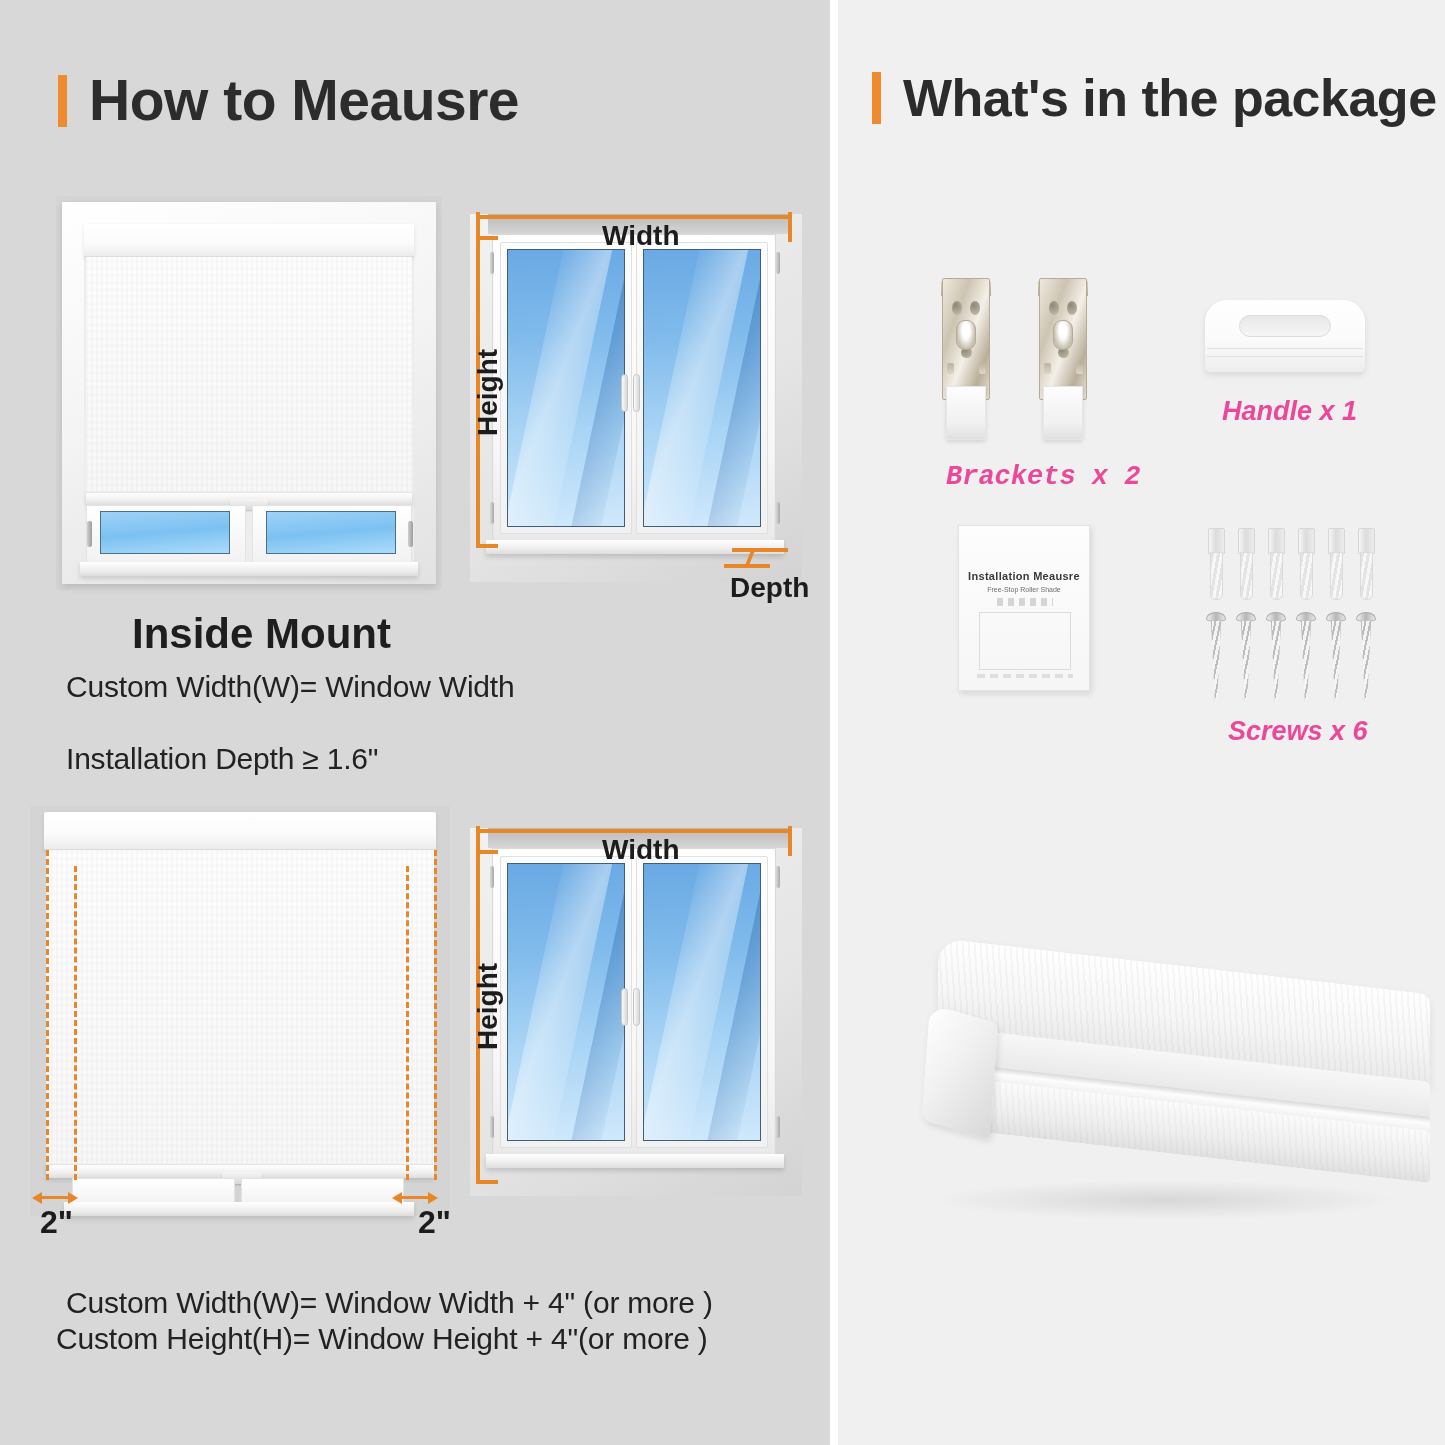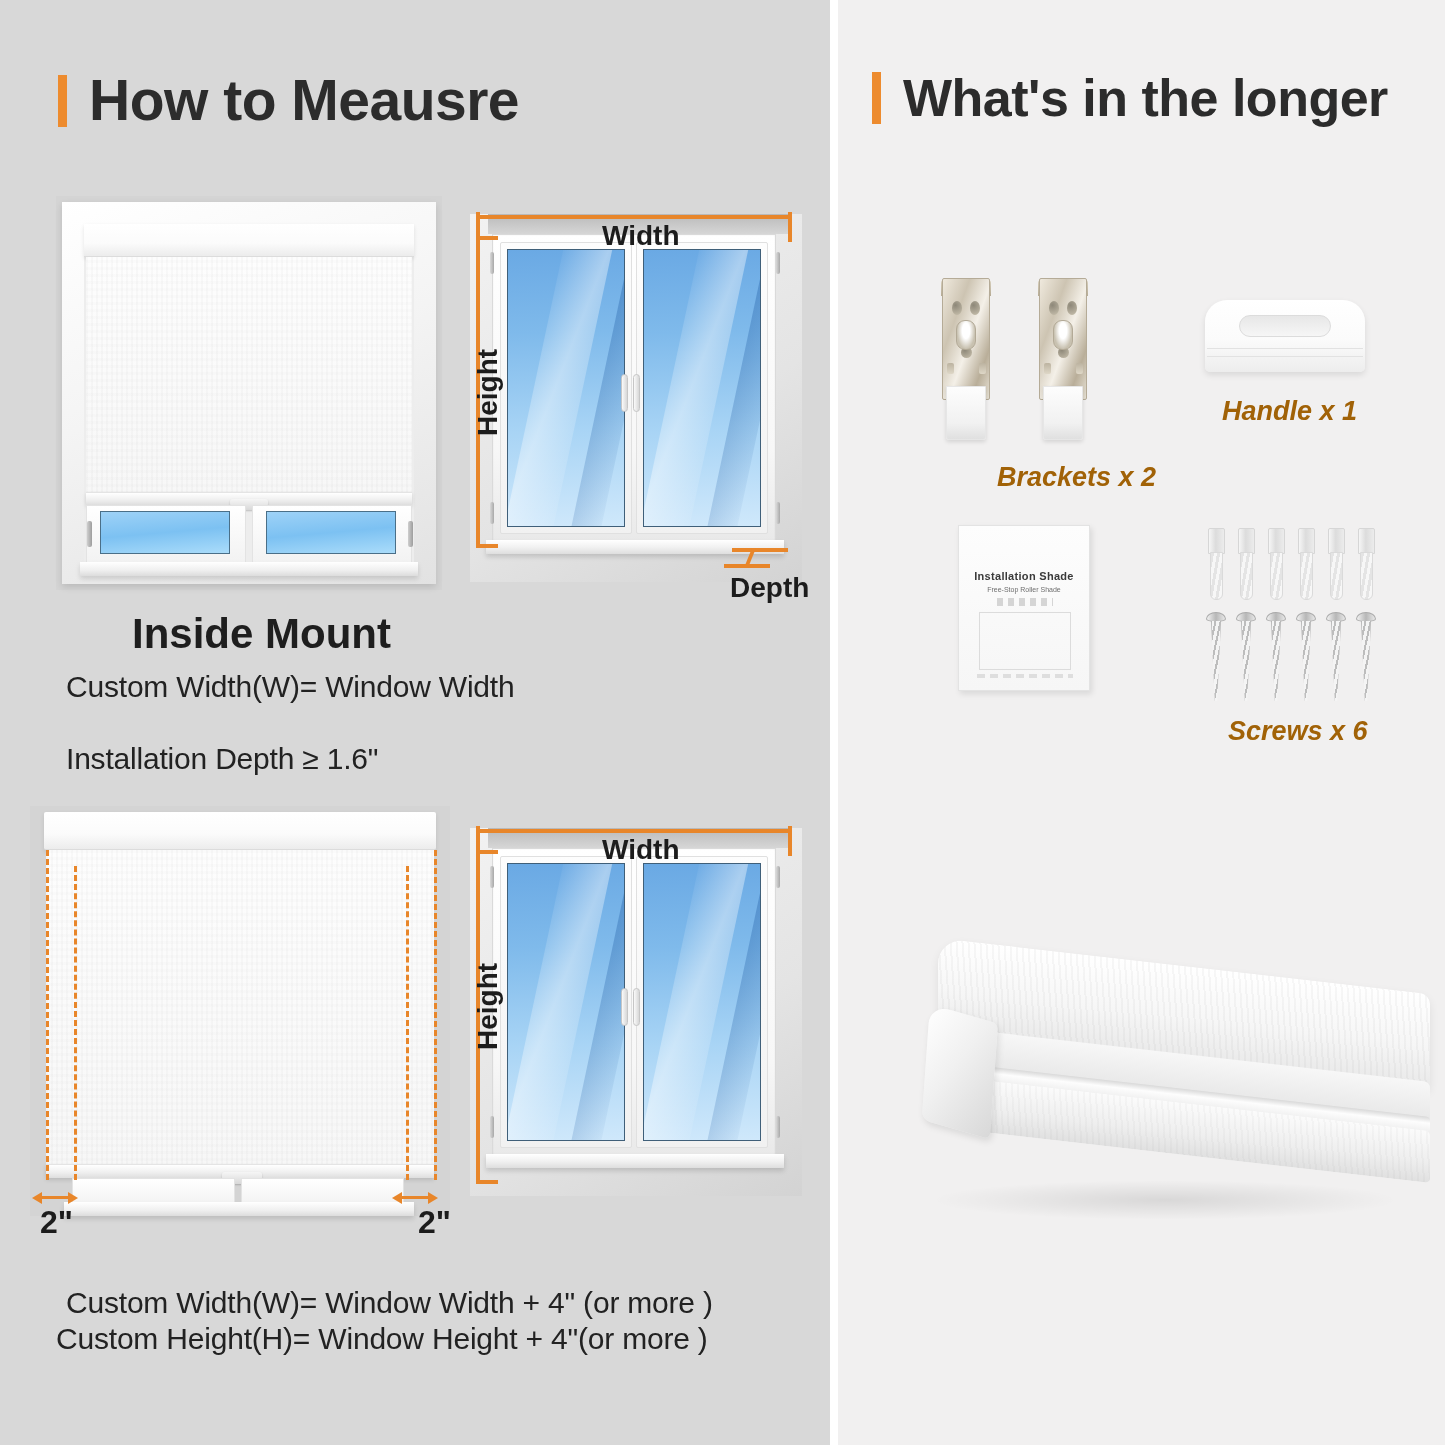--- a/index.html
+++ b/index.html
@@ -188,21 +188,21 @@
     color: #1e1e1e; white-space: nowrap;
   }
   .spec-line {
     position: absolute; font-size: 30px; color: #222222;
     white-space: nowrap; letter-spacing: -0.2px;
   }
 
   
   .pkg-label {
     position: absolute; font-size: 27px; font-weight: bold;
-    font-style: italic; color: #a16207; white-space: nowrap;
+    font-style: italic; color: #ec4899; white-space: nowrap;
   }
   .pkg-label.big { font-size: 31px; }
 
   
   .bracket { position: absolute; width: 56px; height: 165px; }
   .bracket .bk-body {
     position: absolute; left: 4px; top: 0; width: 48px; height: 122px;
     background: linear-gradient(110deg,#efe9dd 0%,#cdc4b2 30%,#f4f0e8 55%,#b9ae99 80%,#e6e0d3 100%);
     border: 1px solid #b5ab97;
     border-radius: 2px;
@@ -356,21 +356,21 @@
   <div class="panel-right"></div>
   <div class="divider"></div>
 
   <div class="heading" id="heading-left">
     <div class="bar"></div>
     <div class="txt">How to Meausre</div>
   </div>
 
   <div class="heading" id="heading-right">
     <div class="bar"></div>
-    <div class="txt">What's in the longer</div>
+    <div class="txt">What's in the package</div>
   </div>
 
   <div class="shade-scene" style="left:56px; top:196px; width:386px; height:394px;">
     <div class="wall"></div>
     <div class="recess-outer" style="left:6px; top:6px; width:374px; height:382px;"></div>
     <div class="recess-inner" style="left:28px; top:28px; width:330px; height:344px;"></div>
 
     <div class="valance" style="left:28px; top:28px; width:330px; height:33px;"></div>
 
     <div class="fabric" style="left:30px; top:61px; width:326px; height:237px;"></div>
@@ -525,31 +525,31 @@
     <div class="bk-body">
       <div class="bk-hole" style="left:9px;  top:22px; width:10px; height:14px;"></div>
       <div class="bk-hole" style="left:27px; top:22px; width:10px; height:14px;"></div>
       <div class="bk-hole" style="left:18px; top:68px; width:11px; height:11px;"></div>
       <div class="bk-slot" style="left:4px;  top:84px; width:7px;  height:11px;"></div>
       <div class="bk-slot" style="left:36px; top:84px; width:7px;  height:11px;"></div>
     </div>
     <div class="bk-foot"></div>
     <div class="bk-keyhole"></div>
   </div>
-  <div class="pkg-label" style="left:997px; top:462px;">Brackets x 2</div>
+  <div class="pkg-label" style="left:946px; top:462px;font-family:Liberation Mono, monospace;">Brackets x 2</div>
 
   <div class="handle-piece" style="left:1205px; top:300px;">
     <div class="handle-slot"></div>
     <div class="handle-ridge" style="top:48px;"></div>
     <div class="handle-ridge" style="top:56px;"></div>
   </div>
   <div class="pkg-label" style="left:1222px; top:396px;">Handle x 1</div>
 
   <div class="manual" style="left:958px; top:525px;">
-    <div class="m-title">Installation Shade</div>
+    <div class="m-title">Installation Meausre</div>
     <div class="m-sub">Free-Stop Roller Shade</div>
     <div class="m-scribble"></div>
     <div class="m-box"></div>
     <div class="m-foot"></div>
   </div>
 
   <div class="anchor" style="left:1207px; top:528px;">
       <div class="a-head"></div>
       <div class="a-body"></div>
     </div>

